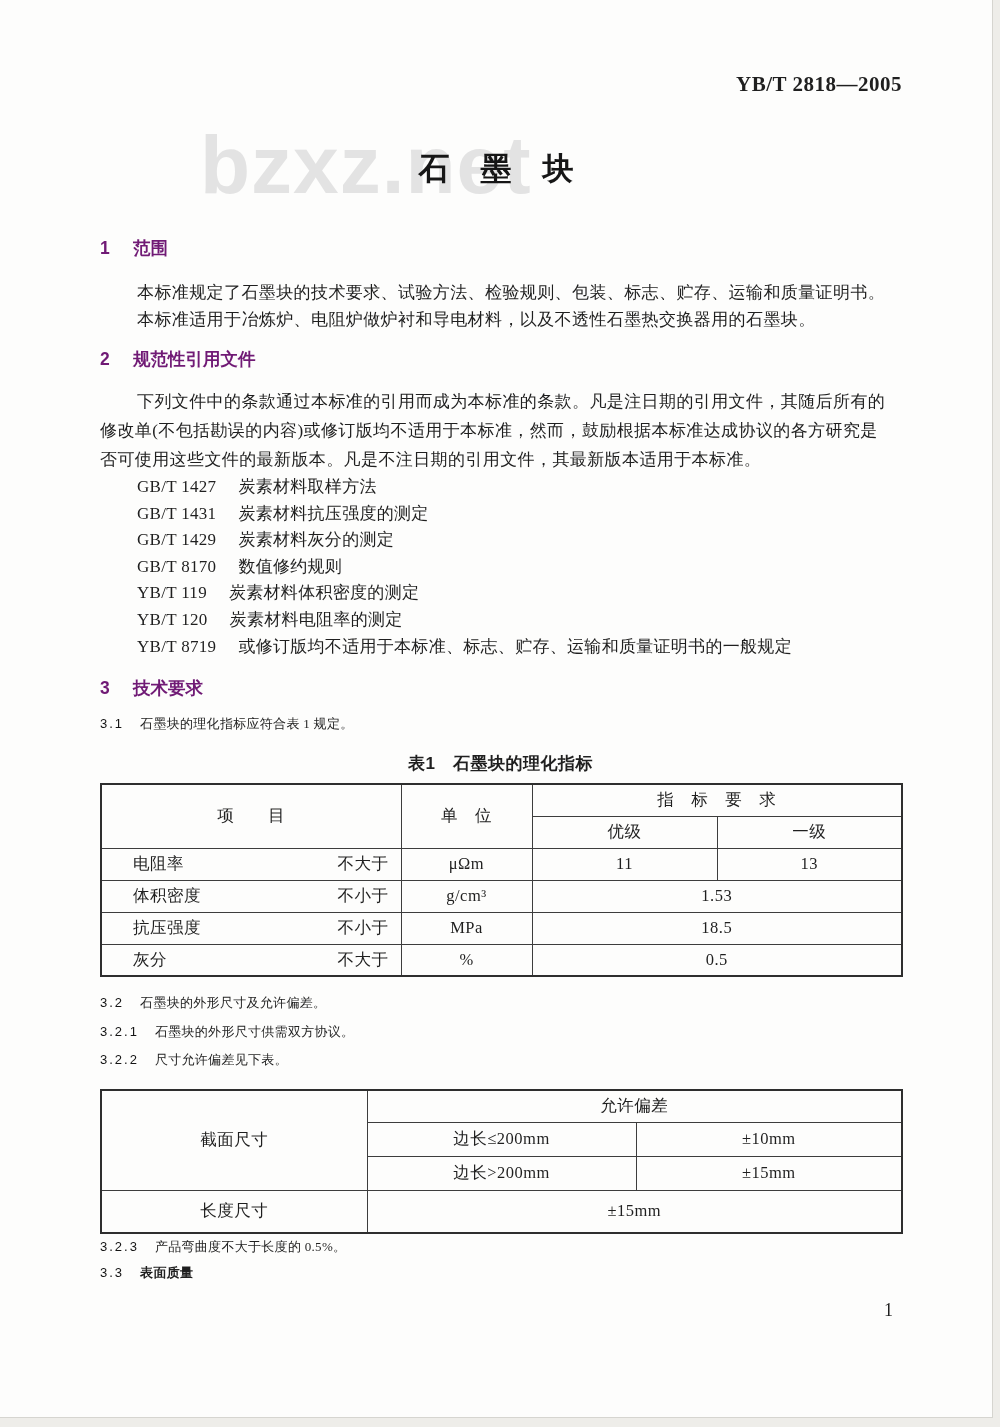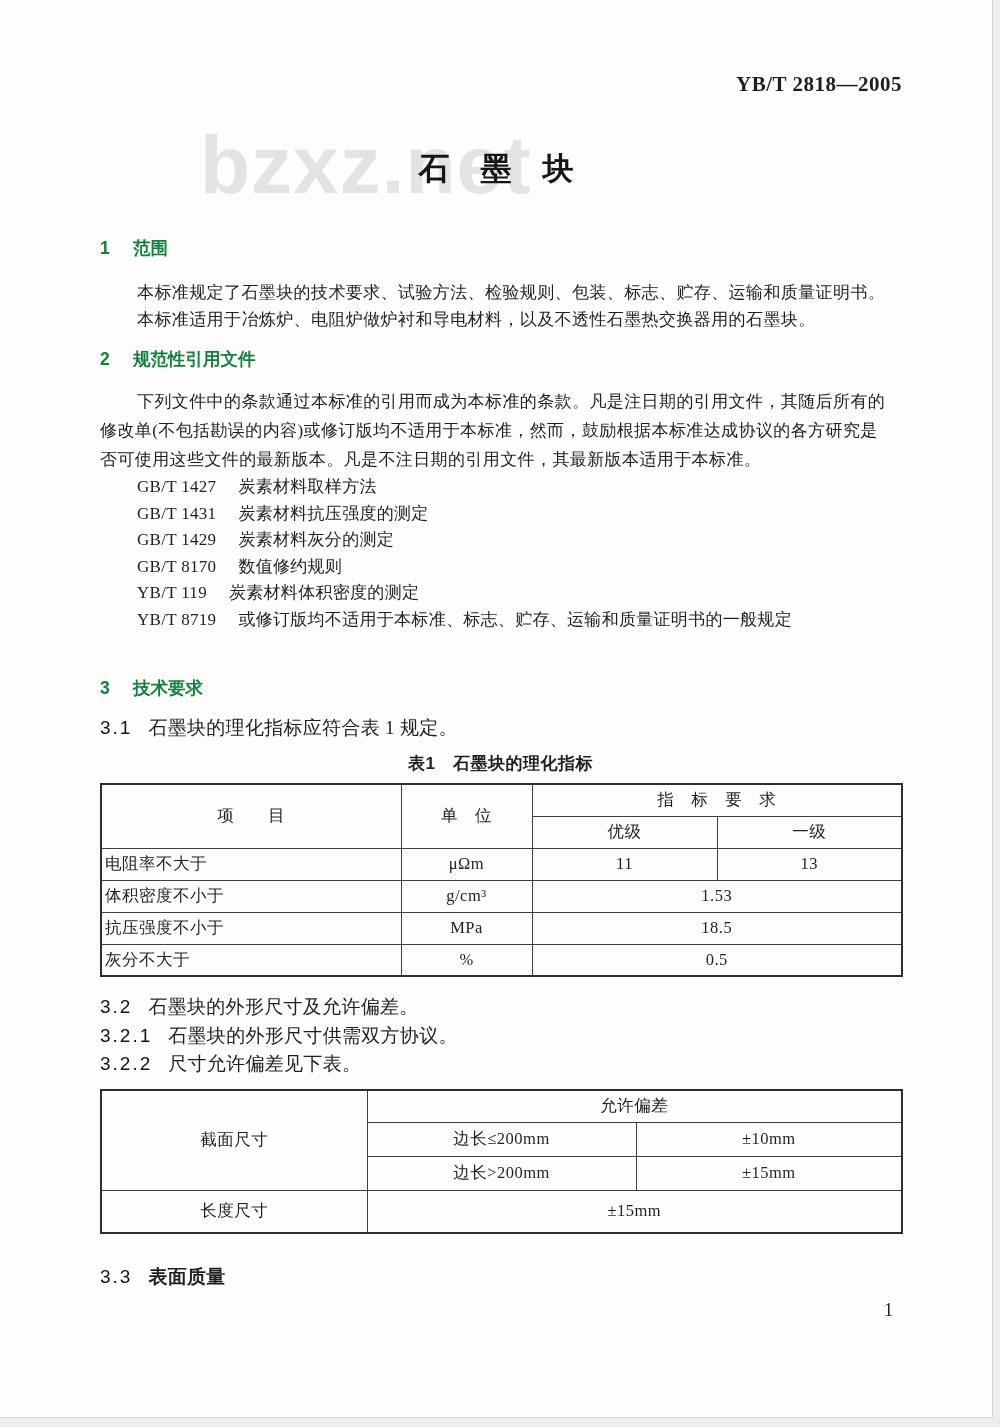--- a/index.html
+++ b/index.html
@@ -37,25 +37,25 @@
     user-select:none;
   }
   .doc-title{
     top:148px;left:0;width:992px;text-align:center;
     font-size:31px;font-weight:700;color:#161616;
   }
 
   
   .heading{
     font-family:"Liberation Sans","DejaVu Sans",sans-serif;
-    font-weight:700;font-size:17.5px;color:#15803d;
+    font-weight:700;font-size:17.5px;color:#701a75;
   }
   .heading .h-num{display:inline-block;min-width:16px;margin-right:17px;font-weight:700;}
   .bodyline{font-size:17px;letter-spacing:.4px;line-height:27.5px;}
-  .clause{font-size:19px;letter-spacing:.3px;}
+  .clause{font-size:13px;letter-spacing:.3px;}
   .clause .c-num{
     font-family:"Liberation Sans","DejaVu Sans",sans-serif;
     letter-spacing:2px;margin-right:16px;color:#141414;
   }
   .clause .c-bold{
     font-family:"Liberation Sans","DejaVu Sans",sans-serif;
     font-weight:700;
     margin-top:31px;
   }
   .indent{padding-left:37px;}
@@ -73,21 +73,21 @@
   table.scan{
     border-collapse:collapse;table-layout:fixed;
     border:2px solid #2e2e2e;
   }
   table.scan td{
     border:1px solid #3d3d3d;
     font-size:16.5px;text-align:center;vertical-align:middle;
     padding:0;letter-spacing:.5px;
   }
   td.cell-item{text-align:left;}
-  .item-flex{display:flex;justify-content:flex-start;align-items:center;padding:0 12px 0 3px;}
+  .item-flex{display:flex;justify-content:space-between;align-items:center;padding:0 12px 0 31px;}
   .sp{letter-spacing:6px;}
 
   .page-number{font-size:18px;}
 </style>
 </head>
 <body>
 
 <div class="page">
 
   <div class="abs watermark nowrap">bzxz.net</div>
@@ -110,20 +110,21 @@
     <div class="bodyline nowrap" style="line-height:29px;">修改单(不包括勘误的内容)或修订版均不适用于本标准，然而，鼓励根据本标准达成协议的各方研究是</div>
     <div class="bodyline nowrap" style="line-height:29px;">否可使用这些文件的最新版本。凡是不注日期的引用文件，其最新版本适用于本标准。</div>
   </div>
 
   <div class="abs refs" style="top:474px;left:137px;">
     <div class="nowrap"><span>GB/T 1427</span><span class="ref-title">炭素材料取样方法</span></div>
     <div class="nowrap"><span>GB/T 1431</span><span class="ref-title">炭素材料抗压强度的测定</span></div>
     <div class="nowrap"><span>GB/T 1429</span><span class="ref-title">炭素材料灰分的测定</span></div>
     <div class="nowrap"><span>GB/T 8170</span><span class="ref-title">数值修约规则</span></div>
     <div class="nowrap"><span>YB/T 119</span><span class="ref-title">炭素材料体积密度的测定</span></div>
+    <div class="nowrap"><span>YB/T 120</span><span class="ref-title">炭素材料电阻率的测定</span></div>
     <div class="nowrap"><span>YB/T 8719</span><span class="ref-title">或修订版均不适用于本标准、标志、贮存、运输和质量证明书的一般规定</span></div>
   </div>
 
   <div class="abs heading nowrap" style="top:676px;left:100px;">
     <span class="h-num">3</span><span>技术要求</span>
   </div>
 
   <div class="abs clause nowrap" style="top:715px;left:100px;">
     <span class="c-num">3.1</span><span>石墨块的理化指标应符合表 1 规定。</span>
   </div>
@@ -220,19 +221,22 @@
       <td>边长&gt;200mm</td>
       <td>±15mm</td>
     </tr>
     <tr style="height:43px;">
       <td>长度尺寸</td>
       <td colspan="2">±15mm</td>
     </tr>
   </tbody>
     </table>
 
+  <div class="abs clause nowrap" style="top:1238px;left:100px;">
+    <span class="c-num">3.2.3</span><span>产品弯曲度不大于长度的 0.5%。</span>
+  </div>
   <div class="abs clause nowrap" style="top:1264px;left:100px;">
     <span class="c-num">3.3</span><span class="c-bold">表面质量</span>
   </div>
 
   <div class="abs page-number" style="top:1300px;left:884px;">1</div>
 
 </div>
 
 </body></html>

